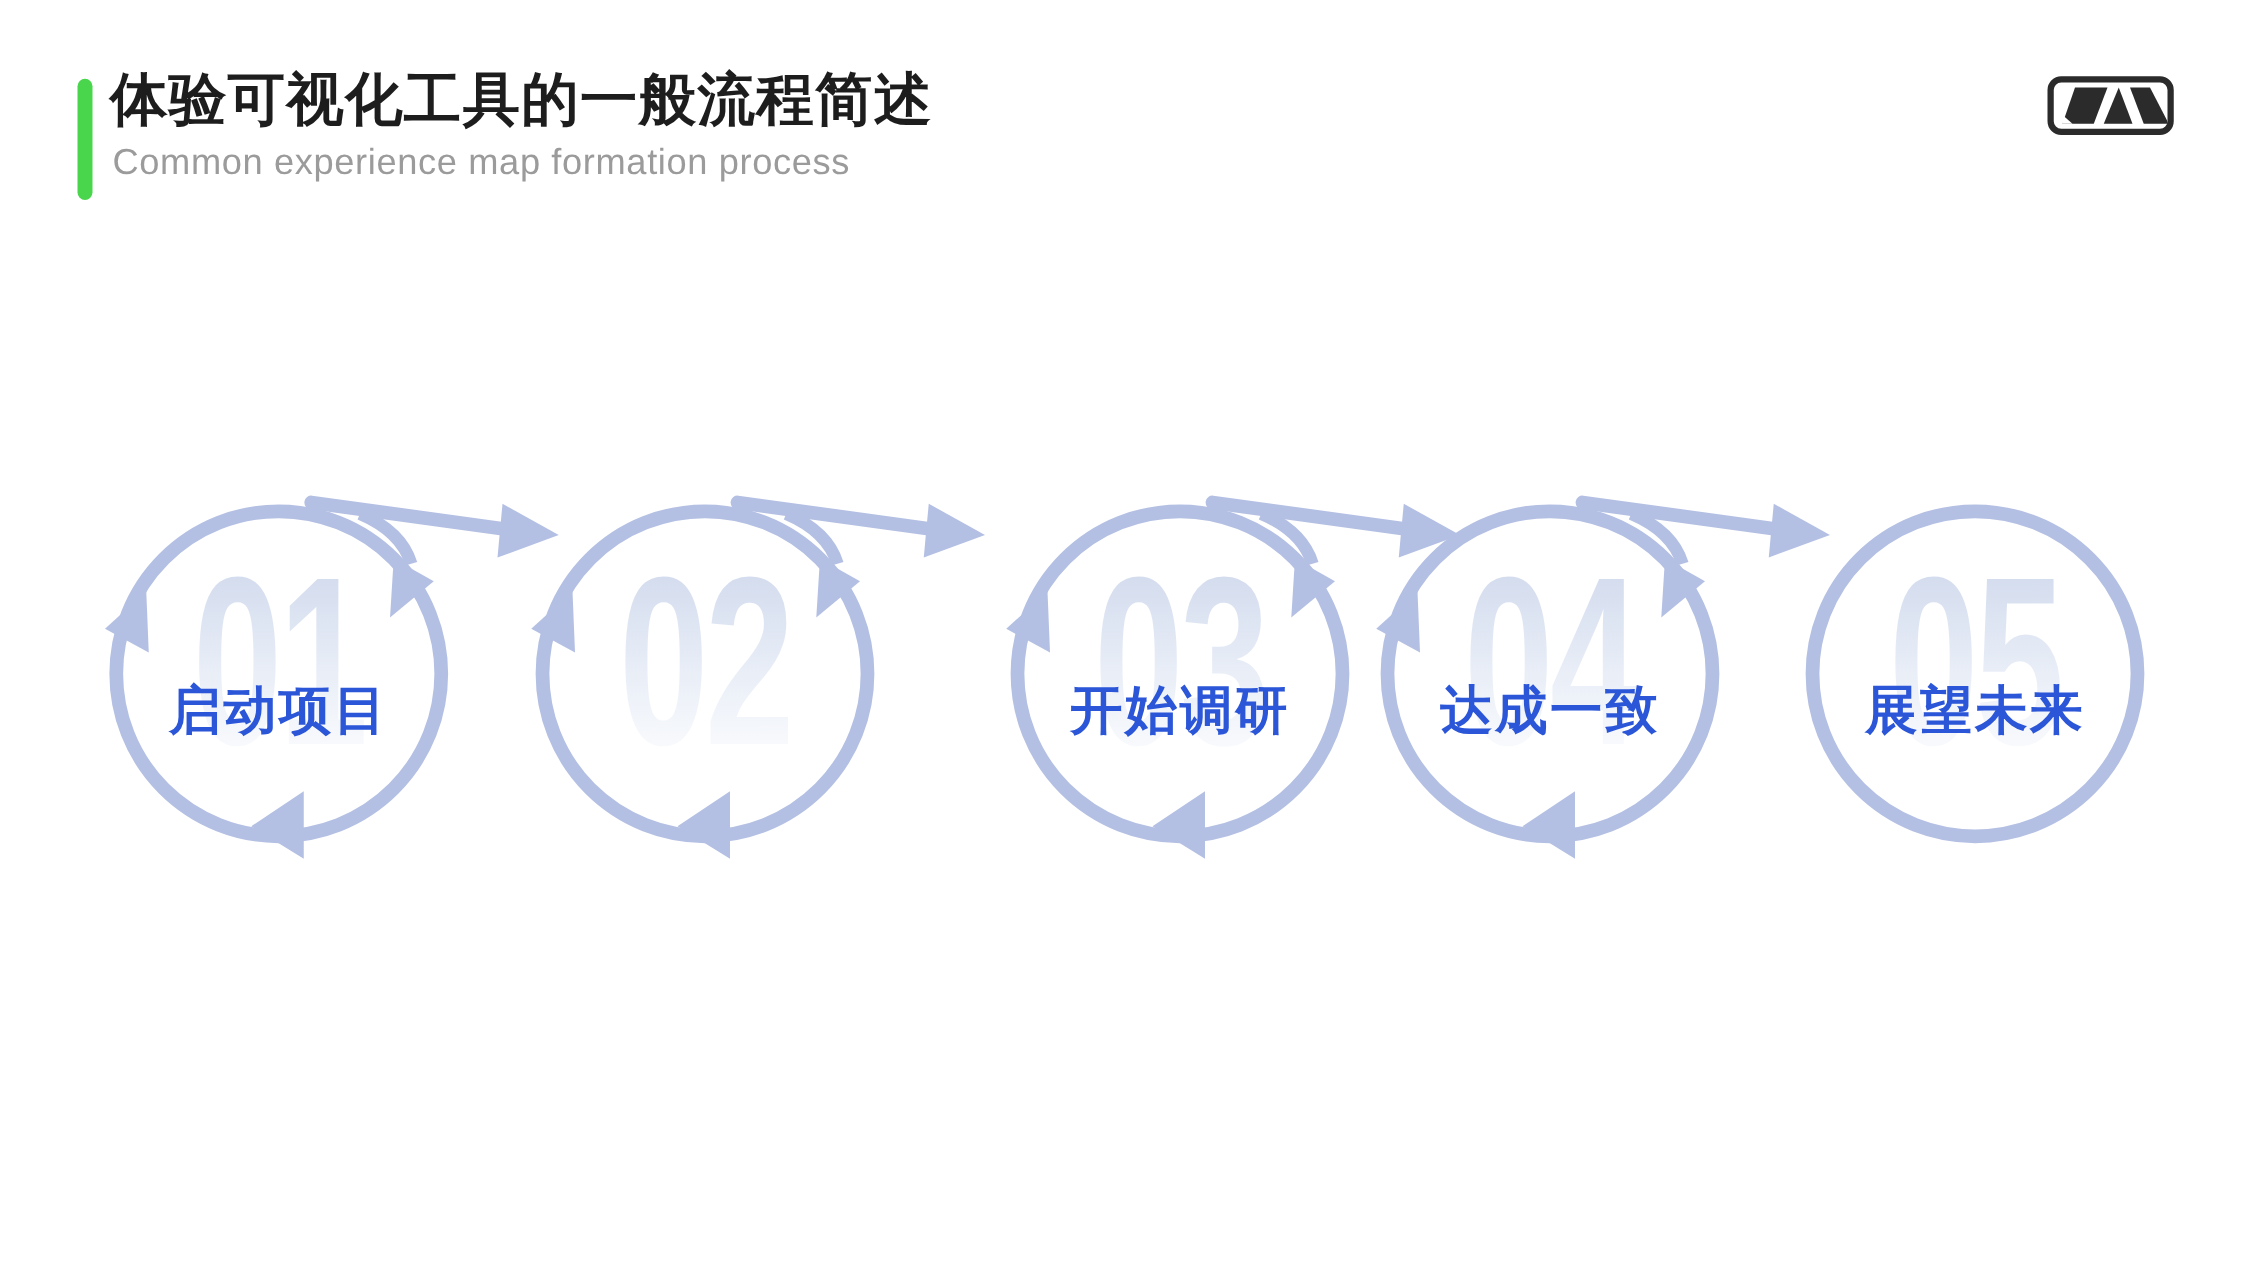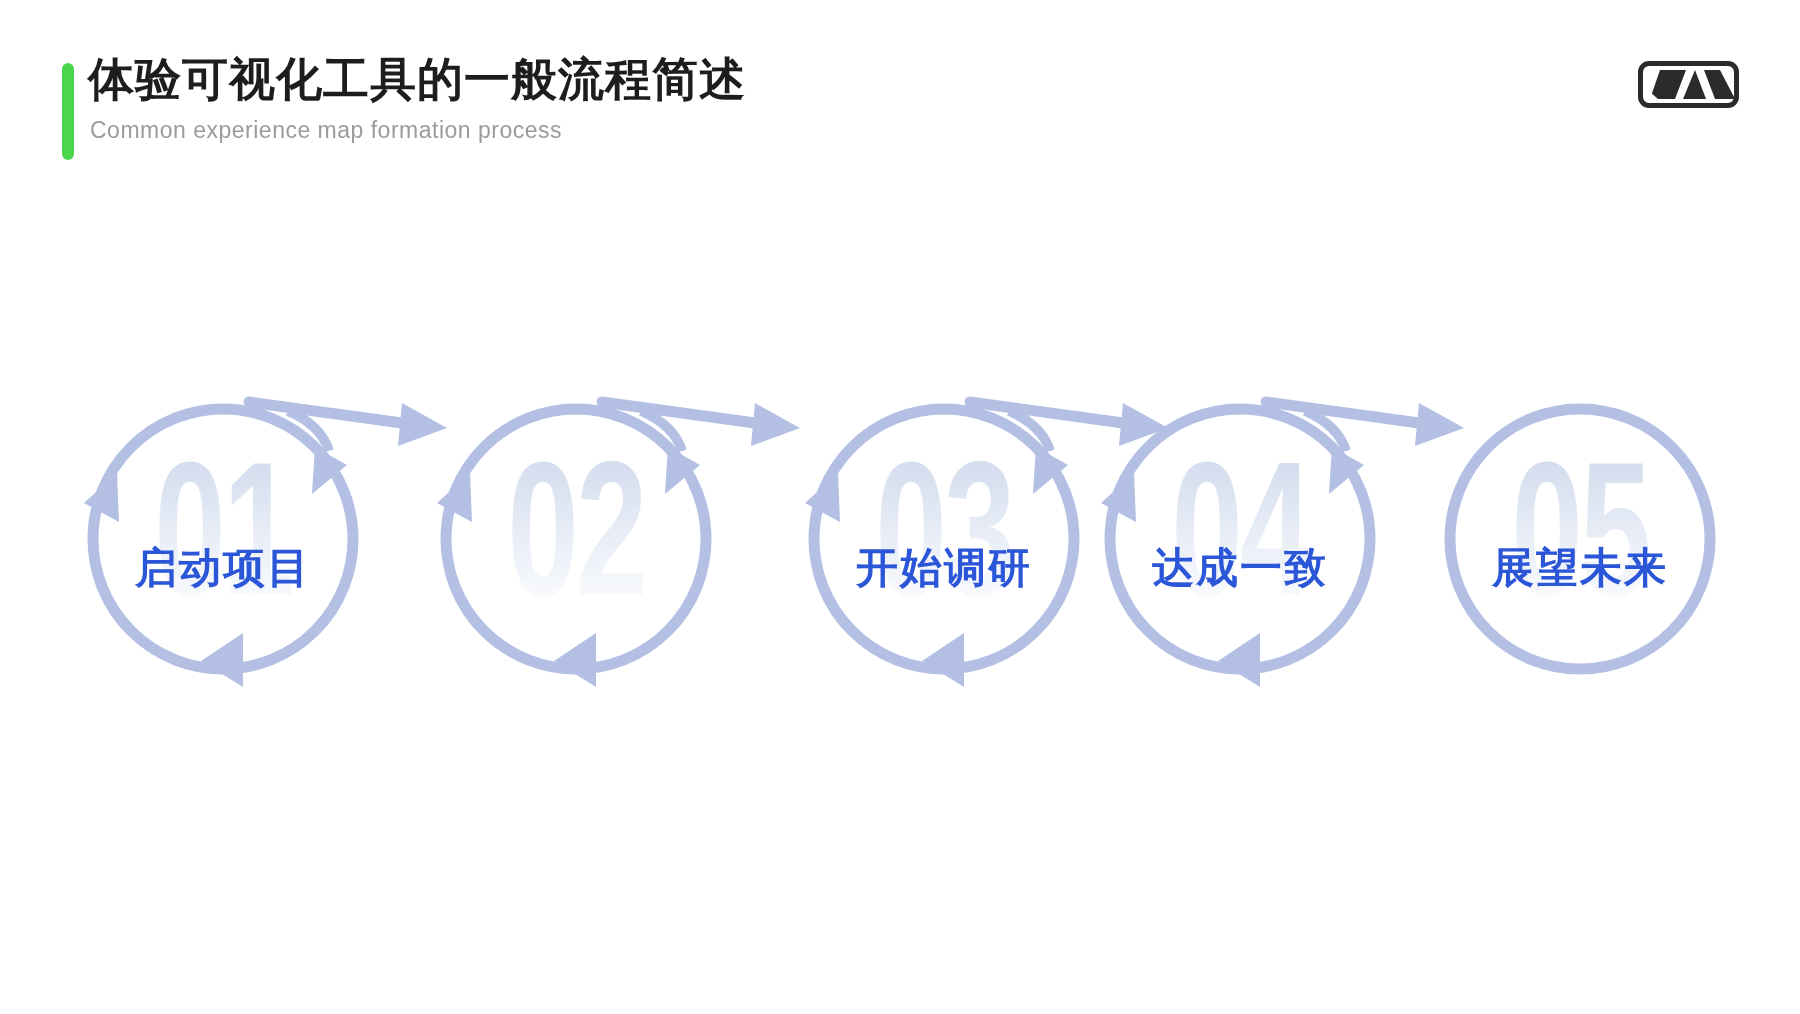--- a/index.html
+++ b/index.html
@@ -12,21 +12,21 @@
   .accent-bar{
     position:absolute;left:62px;top:63px;width:12px;height:97px;border-radius:7px;
     background:#49d64d;
   }
   .title{
     position:absolute;left:88px;top:50px;width:1200px;
     font-size:46px;font-weight:700;color:#1d1d1d;letter-spacing:1px;line-height:58px;
   }
   .subtitle{
     position:absolute;left:90px;top:112px;width:1200px;
-    font-size:23px;font-weight:400;color:#9b9b9b;letter-spacing:0.5px;line-height:36px;
+    font-size:29px;font-weight:400;color:#9b9b9b;letter-spacing:0.5px;line-height:36px;
   }
   
   .logo{
     position:absolute;left:1638px;top:61px;width:101px;height:47px;box-sizing:border-box;
     border:5px solid #2b2b2b;border-radius:11px;background:#ffffff;
   }
   .logo svg{position:absolute;left:0;top:0;width:91px;height:37px;}
   
   .diagram{position:absolute;left:0;top:0;width:1800px;height:1014px;}
   .step-unit{position:absolute;top:389px;width:420px;height:300px;}
@@ -81,21 +81,21 @@
         <path d="M 215 22 Q 248 36 256 62" fill="none" stroke="#b4c0e3" stroke-width="10"></path>
         <polygon points="239,105 274,76 242,58" fill="#b4c0e3"></polygon>
 
         <path d="M 176 13 L 329 34" fill="none" stroke="#b4c0e3" stroke-width="11" stroke-linecap="round"></path>
         <polygon points="374,39 325,57 329,14" fill="#b4c0e3"></polygon>
       </g>
     </svg>
     <div class="step-number">01</div>
     <div class="step-label">启动项目</div>
   </div>
-    <div class="step-unit" style="left: 426px;">
+    <div class="step-unit" style="left: 414px;">
     <svg class="decor" viewBox="0 0 420 300">
 
       <circle cx="150" cy="150" r="130" fill="none" stroke="#b4c0e3" stroke-width="11"></circle>
 
       <g class="decor-flow">
 
         <polygon points="44,84 46,133 11,114" fill="#b4c0e3"></polygon>
 
         <polygon points="128,272 170,244 170,298" fill="#b4c0e3"></polygon>
 

